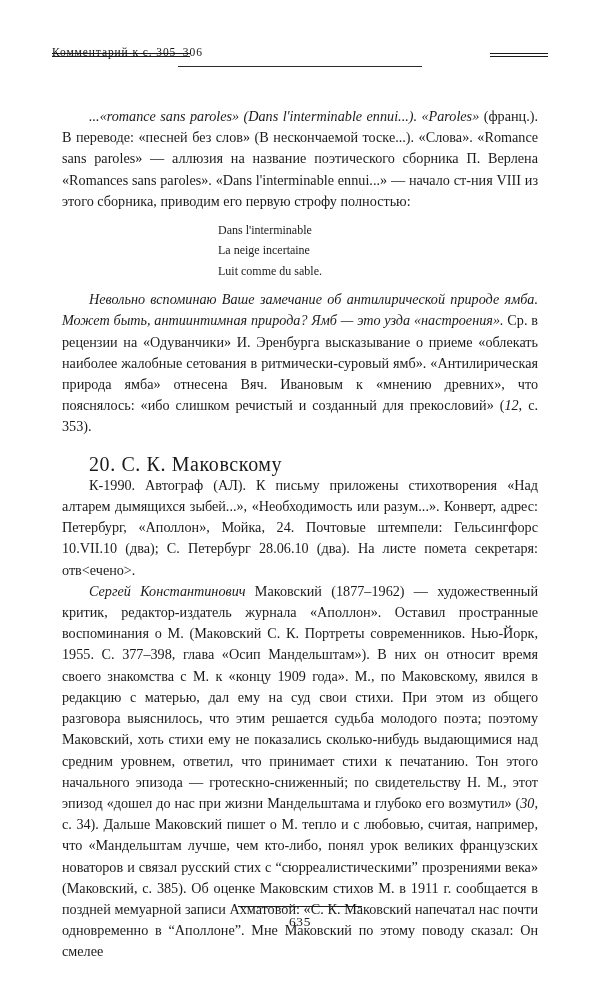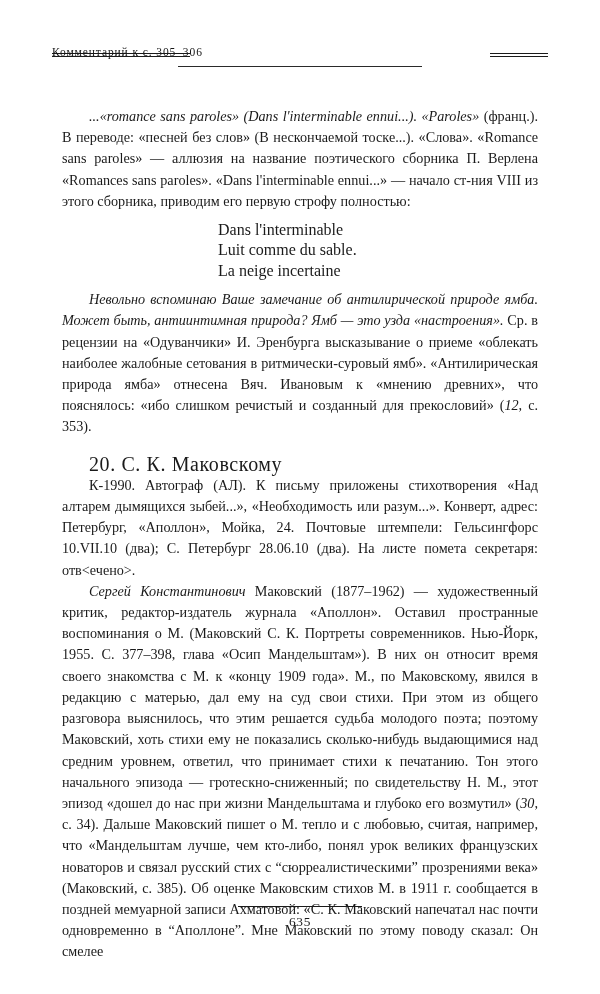--- a/index.html
+++ b/index.html
@@ -76,21 +76,21 @@
     text-justify: inter-word;
     text-indent: 27px;
     hyphens: manual;
   }
   i, .it { font-style: italic; }
 
   
   .verse {
     margin: 8px 0 8px 0;
     padding-left: 156px;
-    font-size: 16px;
+    font-size: 12px;
     line-height: 20.4px;
   }
   .verse div { white-space: nowrap; }
   .gap-md { height: 16px; }
 
   
   .sec-head {
     font-size: 20px;
     line-height: 21.2px;
     text-indent: 27px;
@@ -130,22 +130,22 @@
   </div>
 
   <div class="body">
 
     <p>
       <i>...«romance sans paroles» (Dans l'interminable ennui...). «Paroles»</i><span> (франц.). В переводе: «песней без слов» (В нескончаемой тоске...). «Слова». «Romance sans paroles» — аллюзия на название поэтического сборника П. Верлена «Romances sans paroles». «Dans l'interminable ennui...» — начало ст-ния VIII из этого сборника, приводим его первую строфу полностью:</span>
     </p>
 
     <div class="verse">
       <div>Dans l'interminable</div>
+      <div>La neige incertaine</div>
       <div>Luit comme du sable.</div>
-      <div>La neige incertaine</div>
     </div>
 
     <p>
       <i>Невольно вспоминаю Ваше замечание об антилирической природе ямба. Может быть, антиинтимная природа? Ямб — это узда «настроения».</i><span> Ср. в рецензии на «Одуванчики» И. Эренбурга высказывание о приеме «облекать наиболее жалобные сетования в ритмически-суровый ямб». «Антилирическая природа ямба» отнесена Вяч. Ивановым к «мнению древних», что пояснялось: «ибо слишком речистый и созданный для прекословий» (</span><i>12</i><span>, с. 353).</span>
     </p>
 
     <div class="gap-md"></div>
 
     <p class="sec-head">20. С. К. Маковскому</p>
 

